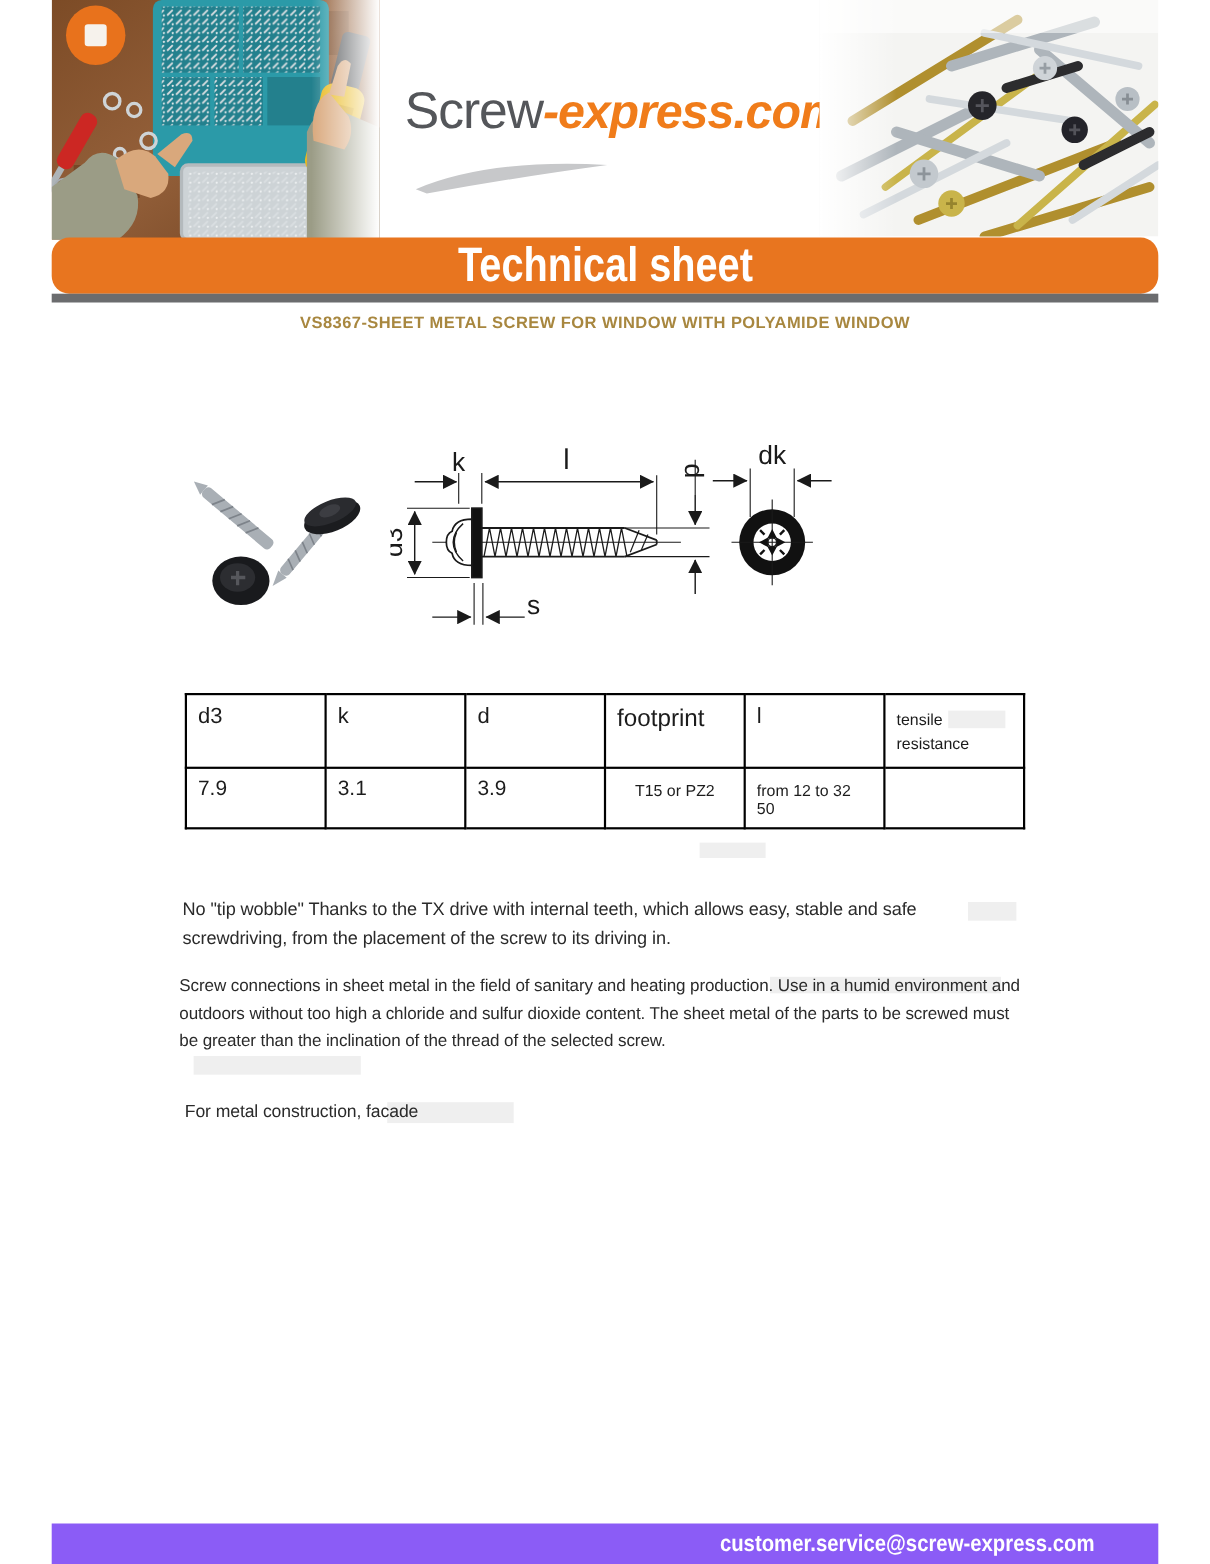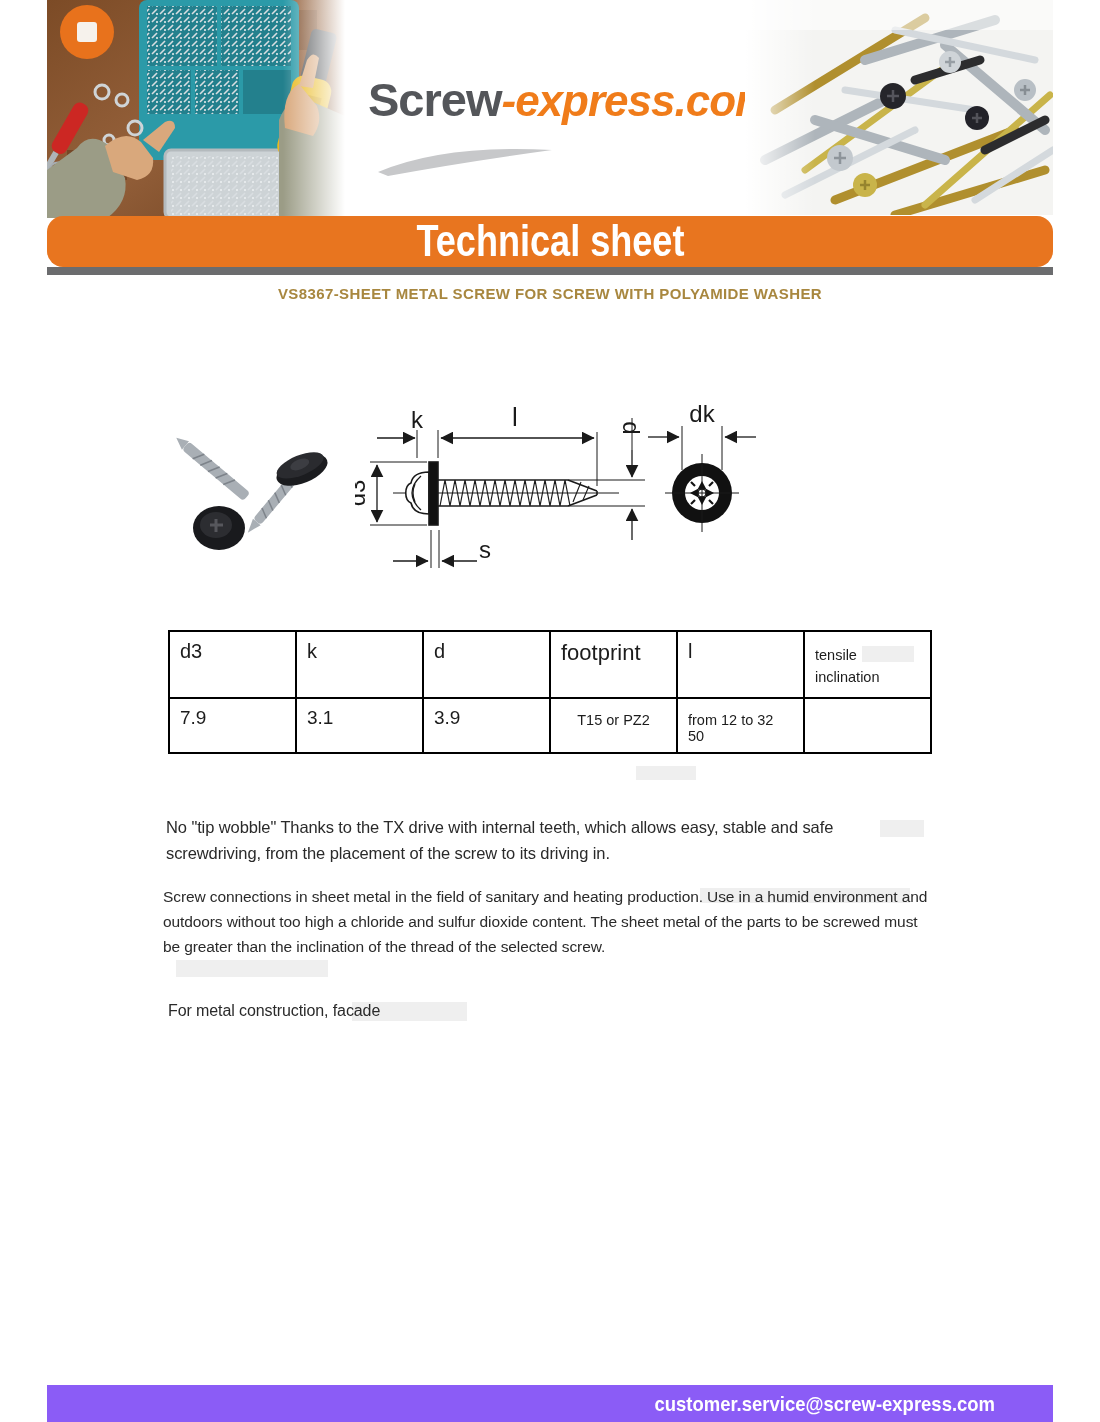--- a/index.html
+++ b/index.html
@@ -9,21 +9,21 @@
     background:#ffffff; overflow:hidden; margin:0 auto;
   }
   
   .photo { position:absolute; top:0; }
   .photo-left  { left:47px;  width:298px; height:218px; }
   .photo-right { left:745px; width:308px; height:215px; }
   .photo svg { display:block; }
 
   
   .logo { position:absolute; left:368px; top:72px; width:372px; text-align:left; white-space:nowrap; }
-  .logo-screw   { font-size:47px; font-weight:bold; color:#54565a; letter-spacing:-1px; }
+  .logo-screw   { font-size:47px; font-weight:normal; color:#54565a; letter-spacing:-1px; }
   .logo-express { font-size:44px; font-weight:bold; font-style:italic; color:#f07c1a; letter-spacing:-1px; }
   .logo-swoosh  { position:absolute; left:6px; top:66px; }
 
   
   .banner {
     position:absolute; left:47px; top:216px; width:1006px; height:51px;
     background:#e8751f; text-align:center; line-height:50px;border-radius:16px;
   }
   .banner-title {
     display:inline-block; transform:scaleX(0.82); transform-origin:center;
@@ -228,21 +228,21 @@
       <rect x="0" y="0" width="70" height="215" fill="url(#fadeL)"></rect>
       <rect x="0" y="0" width="308" height="30" fill="#ffffff" opacity="0.55"></rect>
     </svg>
   </div>
 
   <div class="banner">
     <span class="banner-title">Technical sheet</span>
   </div>
   <div class="banner-stripe"></div>
 
-  <div class="product-title">VS8367-SHEET METAL SCREW FOR SCREW WITH POLYAMIDE WASHER</div>
+  <div class="product-title">VS8367-SHEET METAL SCREW FOR WINDOW WITH POLYAMIDE WINDOW</div>
 
   <div class="product-photo">
     <svg width="175" height="125" viewBox="0 0 175 125">
 
       <g>
         <g transform="rotate(-50 72 62)">
           <rect x="66" y="-14" width="11" height="80" rx="4" fill="#a9afb5"></rect>
           <g stroke="#7d838a" stroke-width="1.6">
               <line x1="66" y1="0" x2="77" y2="6"></line>
               <line x1="66" y1="10" x2="77" y2="16"></line>
@@ -356,21 +356,21 @@
 
   <div class="spec-table-wrap">
     <table class="spec">
       <tbody>
           <tr class="hdr">
         <td class="h-big">d3</td>
         <td class="h-big">k</td>
         <td class="h-big">d</td>
         <td class="h-foot">footprint</td>
         <td class="h-big">l</td>
-        <td class="h-small">tensile inclination</td>
+        <td class="h-small">tensile resistance</td>
       </tr>
       <tr class="val">
         <td class="v-num">7.9</td>
         <td class="v-num">3.1</td>
         <td class="v-num">3.9</td>
         <td class="v-small v-center">T15 or PZ2</td>
         <td class="v-small">from 12 to 32 50</td>
         <td class="v-small"></td>
       </tr>
     </tbody>

